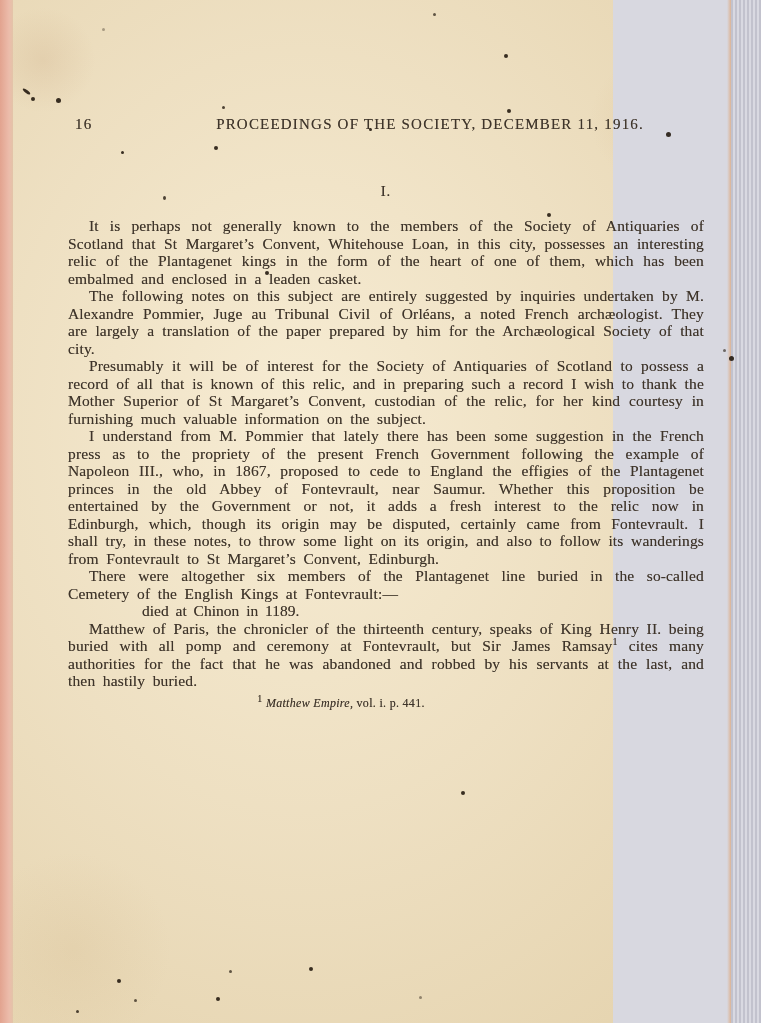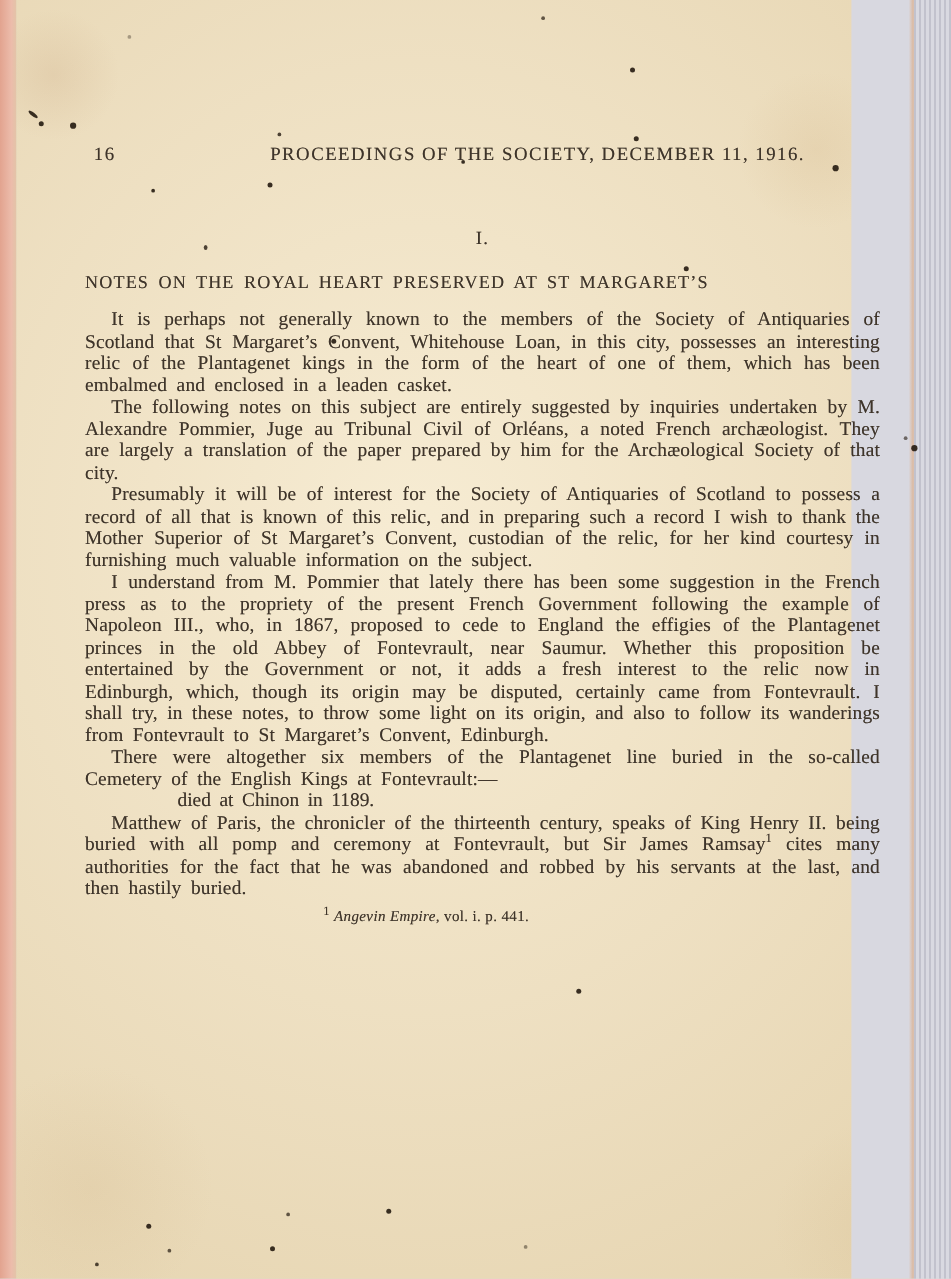--- a/index.html
+++ b/index.html
@@ -38,21 +38,21 @@
     content: "";
     position: absolute;
     left: -4px; top: 0; bottom: 0;
     width: 4px;
     background: linear-gradient(to right, rgba(180,140,110,0), #dcb496);
   }
   
   .page {
     position: absolute;
     left: 13px; top: 0;
-    width: 668px; height: 1023px;
+    width: 600px; height: 1023px;
     background:
       radial-gradient(ellipse 120% 90% at 48% 42%,
         rgba(248,238,214,0.9) 0%,
         rgba(238,224,194,0.85) 45%,
         rgba(228,210,172,0.9) 85%,
         rgba(219,199,158,0.95) 100%),
       #e9d8b8;
     z-index: 1;
   }
   
@@ -143,37 +143,36 @@
     <div class="content">
 
       <div class="running-header">
         <span class="pagenum">16</span>
         <span class="header-title">PROCEEDINGS OF THE SOCIETY, DECEMBER 11, 1916.</span>
       </div>
 
       <div class="section-number">I.</div>
 
       <div class="article-heading">
-        <div class="h-line">NOTES ON THE ROYAL HEART PRESERVED AT ST MARGARET’S</div>
       </div>
 
       <div class="body-block">
         <p class="body-para">It is perhaps not generally known to the members of the Society of Antiquaries of Scotland that St Margaret’s Convent, Whitehouse Loan, in this city, possesses an interesting relic of the Plantagenet kings in the form of the heart of one of them, which has been embalmed and enclosed in a leaden casket.</p>
         <p class="body-para">The following notes on this subject are entirely suggested by inquiries undertaken by M. Alexandre Pommier, Juge au Tribunal Civil of Orléans, a noted French archæologist.  They are largely a translation of the paper prepared by him for the Archæological Society of that city.</p>
         <p class="body-para">Presumably it will be of interest for the Society of Antiquaries of Scotland to possess a record of all that is known of this relic, and in preparing such a record I wish to thank the Mother Superior of St Margaret’s Convent, custodian of the relic, for her kind courtesy in furnishing much valuable information on the subject.</p>
         <p class="body-para">I understand from M. Pommier that lately there has been some suggestion in the French press as to the propriety of the present French Government following the example of Napoleon III., who, in 1867, proposed to cede to England the effigies of the Plantagenet princes in the old Abbey of Fontevrault, near Saumur.  Whether this proposition be entertained by the Government or not, it adds a fresh interest to the relic now in Edinburgh, which, though its origin may be disputed, certainly came from Fontevrault.  I shall try, in these notes, to throw some light on its origin, and also to follow its wanderings from Fontevrault to St Margaret’s Convent, Edinburgh.</p>
         <p class="body-para">There were altogether six members of the Plantagenet line buried in the so-called Cemetery of the English Kings at Fontevrault:—</p>
 
         <div class="list-item">
           <div class="li-line2">died at Chinon in 1189.</div>
         </div>
 
         <p class="body-para"><span>Matthew of Paris, the chronicler of the thirteenth century, speaks of King Henry II. being buried with all pomp and ceremony at Fontevrault, but Sir James Ramsay</span><sup class="fn-ref">1</sup><span> cites many authorities for the fact that he was abandoned and robbed by his servants at the last, and then hastily buried.</span></p>
 
-        <div class="footnote"><sup>1</sup> <span class="fn-work">Angevin Empire,</span><span> vol. i. p. 441.</span></div>
+        <div class="footnote"><sup>1</sup> <span class="fn-work">Matthew Empire,</span><span> vol. i. p. 441.</span></div>
       </div>
 
     </div>
   </div>
 
   <div class="edge-left"></div>
   <div class="edge-right"></div>
   <div id="specks">
       <div class="speck" style="left: 22px; top: 90px; width: 9px; height: 3px; transform: rotate(38deg);"></div>
       <div class="speck" style="left: 31px; top: 97px; width: 4px; height: 4px;"></div>

